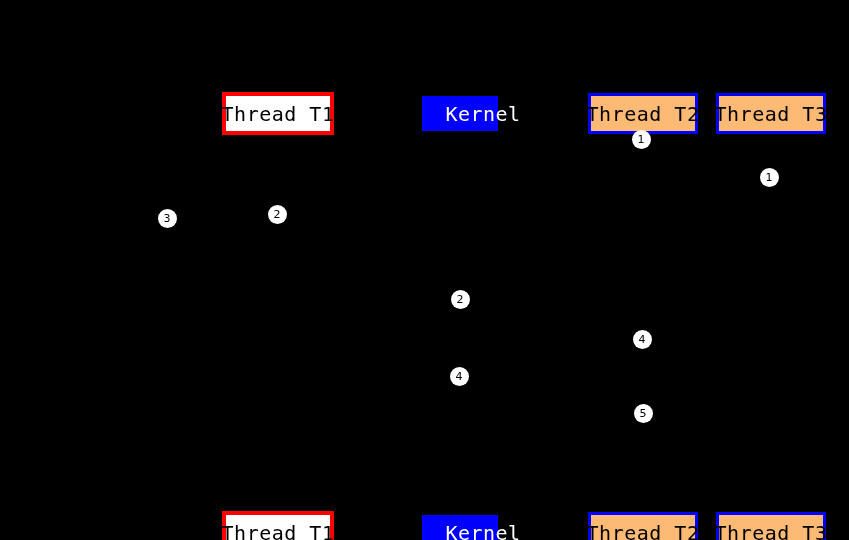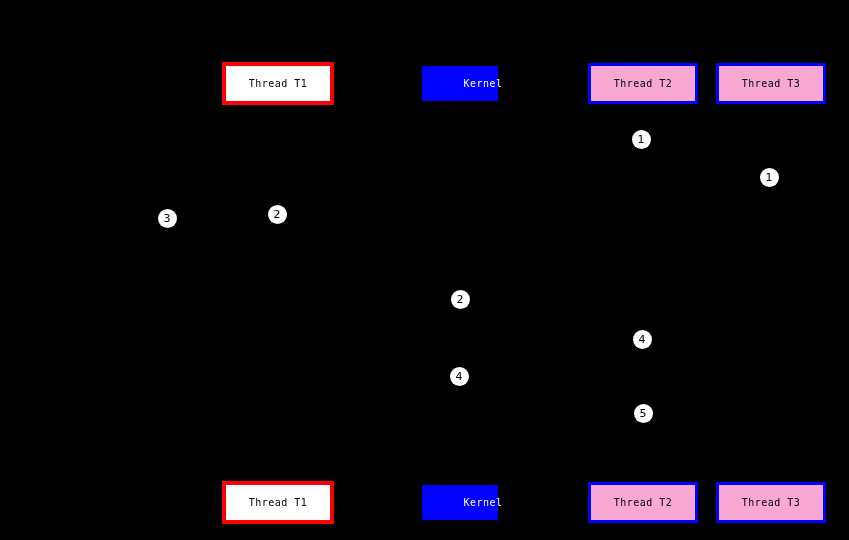--- a/index.html
+++ b/index.html
@@ -26,32 +26,33 @@
   }
 
   
   .actor-box {
     position: absolute;
     box-sizing: border-box;
     display: flex;
     align-items: center;
     justify-content: center;
     font-family: "DejaVu Sans Mono", "Liberation Mono", monospace;
-    font-size: 10px;
+    font-size: 20px;
     letter-spacing: 0.5px;
     white-space: nowrap;
     line-height: 1;
+    margin-top: 30px;
   }
   .actor-box.red {
     background: #ffffff;
     border: 4px solid #ff0000;
     color: #000000;
   }
   .actor-box.blueborder {
-    background: #f9a8d4;
+    background: #fdba74;
     border: 3px solid #0000ff;
     color: #000000;
   }
   .actor-box.bluefill {
     background: #0000ff;
     border: 1px solid #0000ff;
     color: #ffffff;
     padding-left: 46px;
   }
 

